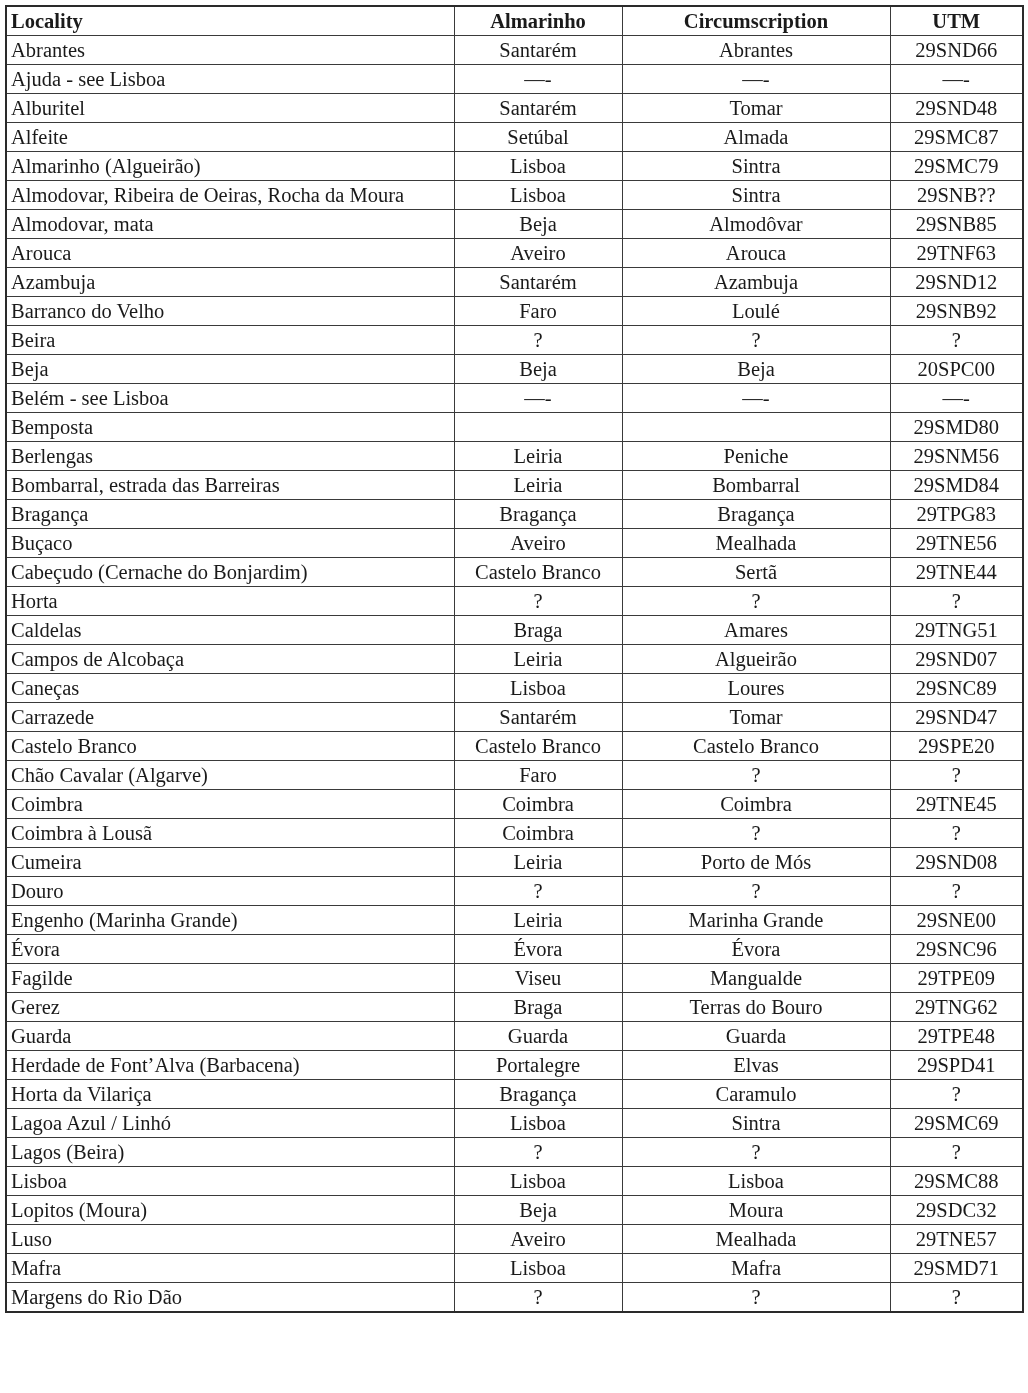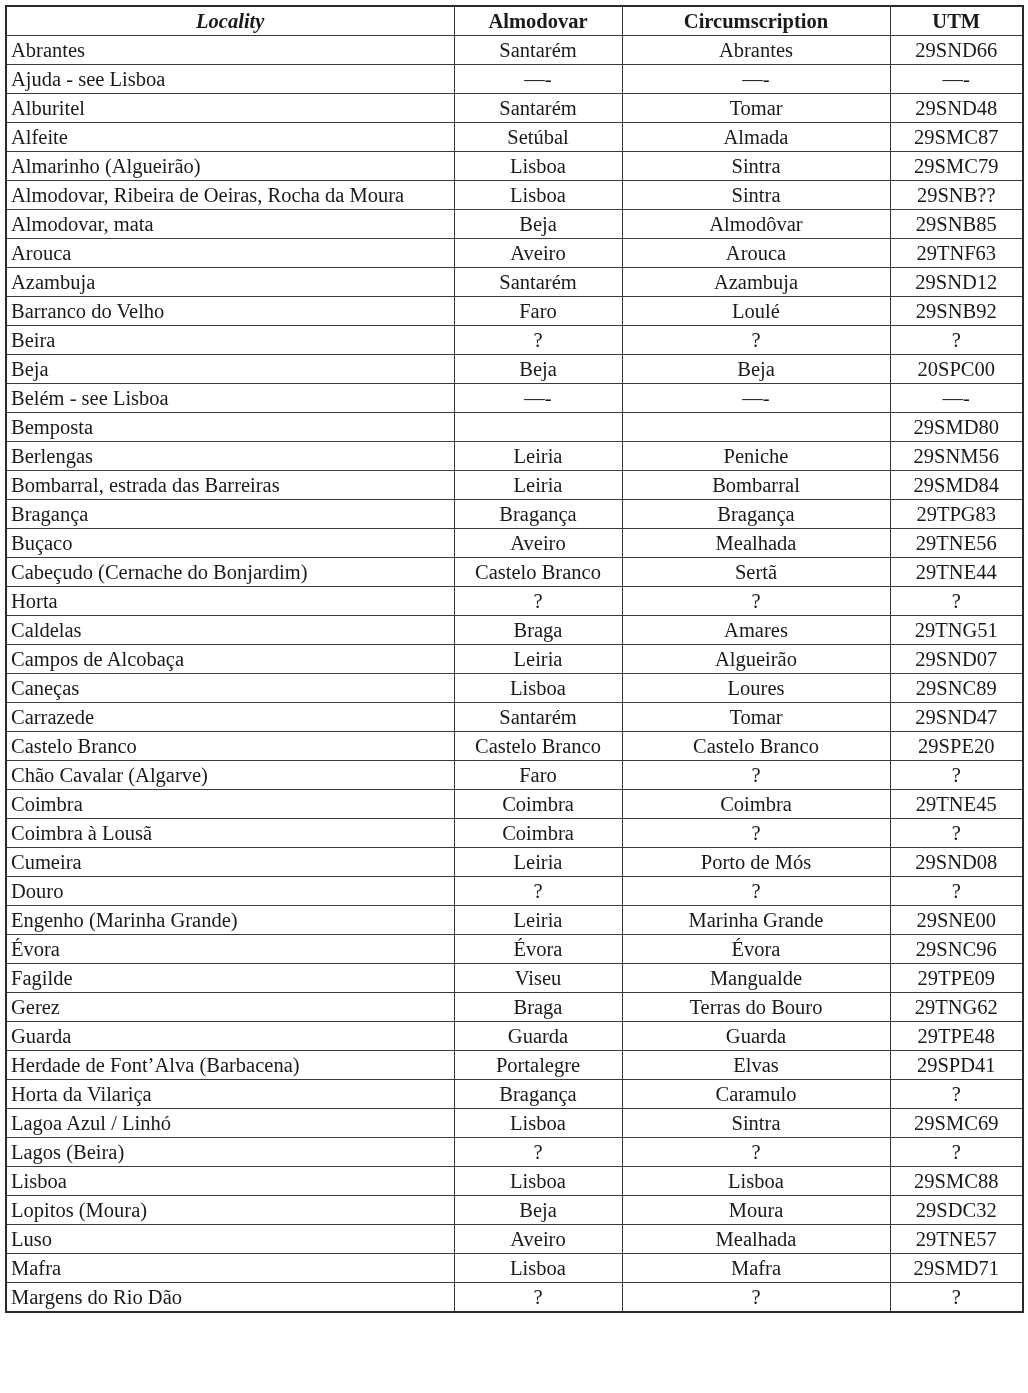--- a/index.html
+++ b/index.html
@@ -16,42 +16,42 @@
     }
     .tbl th, .tbl td {
       border: 1.5px solid #3a3a3a;
       height: 28px;
       padding: 0 4px;
       line-height: 27px;
       white-space: nowrap;
       overflow: hidden;
     }
     .tbl th { font-weight: bold; text-align: center; }
-    .tbl th.c-loc { text-align: center; font-style: italic; }
+    .tbl th.c-loc { text-align: left; }
     .tbl td.c-loc { text-align: left; }
     .tbl td.c-mid { text-align: center; }
     col.w-loc { width: 448px; }
     col.w-dist { width: 168px; }
     col.w-circ { width: 268px; }
     col.w-utm { width: 133px; }
   </style>
 </head>
 <body>
 
 <table class="tbl">
   <colgroup>
     <col class="w-loc">
       <col class="w-dist">
       <col class="w-circ">
       <col class="w-utm">
   </colgroup>
   <thead>
     <tr>
       <th class="c-loc">Locality</th>
-      <th>Almodovar</th>
+      <th>Almarinho</th>
       <th>Circumscription</th>
       <th>UTM</th>
     </tr>
   </thead>
   <tbody id="tbody">
       <tr>
         <td class="c-loc">Abrantes</td>
         <td class="c-mid">Santarém</td>
         <td class="c-mid">Abrantes</td>
         <td class="c-mid">29SND66</td>

